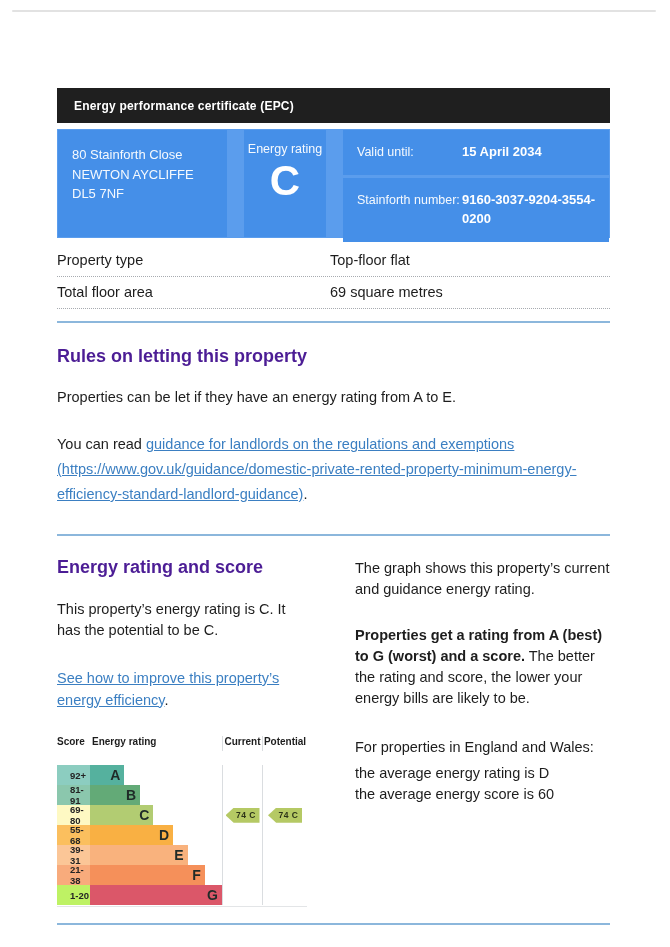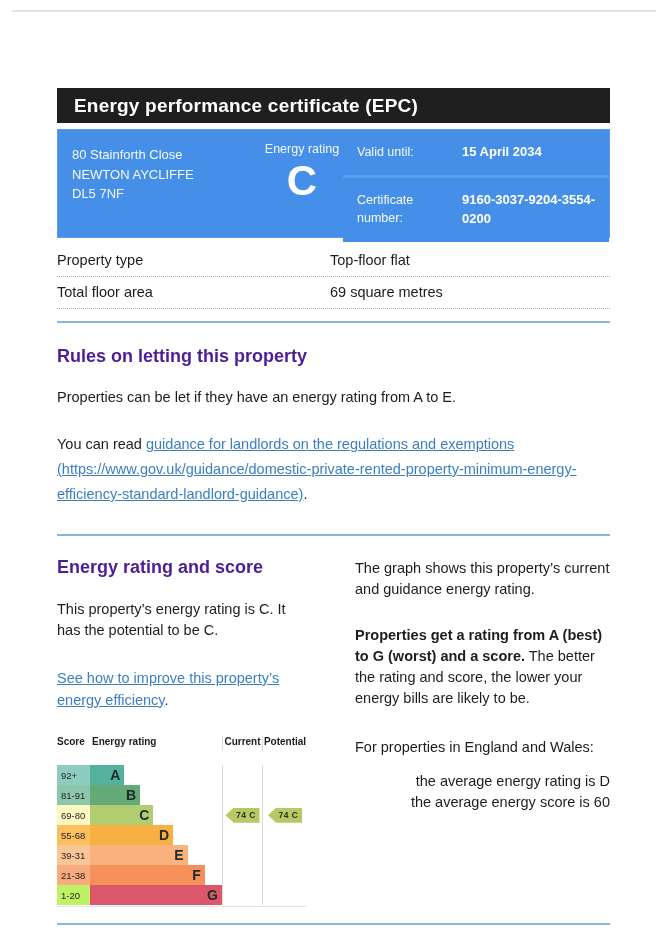--- a/index.html
+++ b/index.html
@@ -13,25 +13,25 @@
     position:absolute; top:10px; left:12px; width:644px; height:2px;
     background:#e2e2e2; border-radius:1px;
   }
   .content { position:absolute; left:57px; top:88px; width:553px; }
 
   
   .header-bar {
     background:#1f1f1f; color:#ffffff; height:35px;
     display:flex; align-items:center; padding-left:17px;
   }
-  .header-bar h1 { font-size:19px; font-weight:bold; letter-spacing:.2px; }
+  .header-bar h1 { font-size:12px; font-weight:bold; letter-spacing:.2px; }
 
   
   .banner {
-    margin-top:6px; background:#5b9ded; display:flex; height:109px; gap:0; padding:1px;
+    margin-top:6px; background:#5b9ded; display:flex; height:109px; gap:17px; padding:1px;
   }
   .banner .cell { background:#458fe8; }
   .addr-cell { flex:1 1 auto; padding:15px 14px; color:rgba(255,255,255,.95); font-size:13px; line-height:1.5; }
   .rating-cell {
     width:82px; flex:0 0 82px; display:flex; flex-direction:column; align-items:center;
     padding-top:12px; color:#ffffff;
   }
   .rating-cell .rating-label { font-size:12.5px; color:rgba(255,255,255,.95); }
   .rating-cell .rating-letter { font-size:42px; font-weight:bold; line-height:1.1; margin-top:2px; }
   .banner-right { width:266px; flex:0 0 266px; display:flex; flex-direction:column; gap:3px; }
@@ -59,34 +59,34 @@
   .twocol { display:flex; margin-top:12px; }
   .col-left { width:250px; flex:0 0 250px; }
   .col-right { width:255px; margin-left:48px; }
   .col-left h2 { margin-top:9px; }
   .col-left .p1 { margin-top:21px; font-size:14.5px; line-height:1.45; }
   .col-left .link-p { margin-top:27px; font-size:14.5px; line-height:1.5; }
   .col-right p { font-size:14.5px; line-height:1.45; }
   .col-right .rp1 { margin-top:10px; }
   .col-right .rp2 { margin-top:25px; }
   .col-right .rp3 { margin-top:28px; }
-  .col-right .rp4 { margin-top:13px;text-align:right; }
+  .col-right .rp4 { margin-top:5px; }
 
   
   .chart { margin-top:25px; width:250px; border-bottom:1px solid #e3e5e7; padding-bottom:1px; }
   .chead { display:flex; height:15px; margin-bottom:14px; }
   .h-score { width:33px; flex:0 0 33px; font-size:10px; font-weight:bold; }
   .h-rating { flex:1; font-size:10px; font-weight:bold; padding-left:2px; }
   .h-cur, .h-pot { font-size:10px; font-weight:bold; text-align:center; }
   .h-cur { width:40px; flex:0 0 40px; border-left:1px solid #dadde0; }
   .h-pot { width:45px; flex:0 0 45px; border-left:1px solid #dadde0; }
   .crow { display:flex; height:20px; }
   .cscore {
-    width:33px; flex:0 0 33px; font-size:9.5px; font-weight:normal; color:#242424;
-    display:flex; align-items:center; padding-left:4px;
+    width:33px; flex:0 0 33px; font-size:9.5px; font-weight:bold; color:#242424;
+    display:flex; align-items:center; padding-left:13px;
   }
   .cbars { flex:1; position:relative; }
   .cbar { height:100%; display:flex; align-items:center; justify-content:flex-end; padding-right:4px; }
   .cletter { font-size:14px; font-weight:bold; color:#1f2b28; }
   .ccur { width:40px; flex:0 0 40px; border-left:1px solid #dadde0; display:flex; align-items:center; justify-content:center; }
   .cpot { width:45px; flex:0 0 45px; border-left:1px solid #dadde0; display:flex; align-items:center; justify-content:center; }
   .arrow {
     width:34px; height:15px; display:flex; align-items:center; justify-content:center;
     padding-left:7px; font-size:8.5px; font-weight:bold; color:#2c3318; letter-spacing:.5px;
     clip-path:polygon(0% 50%, 24% 0%, 100% 0%, 100% 100%, 24% 100%);
@@ -113,21 +113,21 @@
     <div class="cell rating-cell">
       <span class="rating-label">Energy rating</span>
       <span class="rating-letter">C</span>
     </div>
     <div class="banner-right">
       <div class="cell">
         <span class="kv-label">Valid until:</span>
         <span class="kv-value">15 April 2034</span>
       </div>
       <div class="cell">
-        <span class="kv-label">Certificate number:</span>
+        <span class="kv-label">Stainforth number:</span>
         <span class="kv-value">9160-3037-9204-3554-0200</span>
       </div>
     </div>
   </div>
 
   <div class="details">
     <div class="detail-row">
       <span class="detail-label">Property type</span>
       <span class="detail-value">Top-floor flat</span>
     </div>

